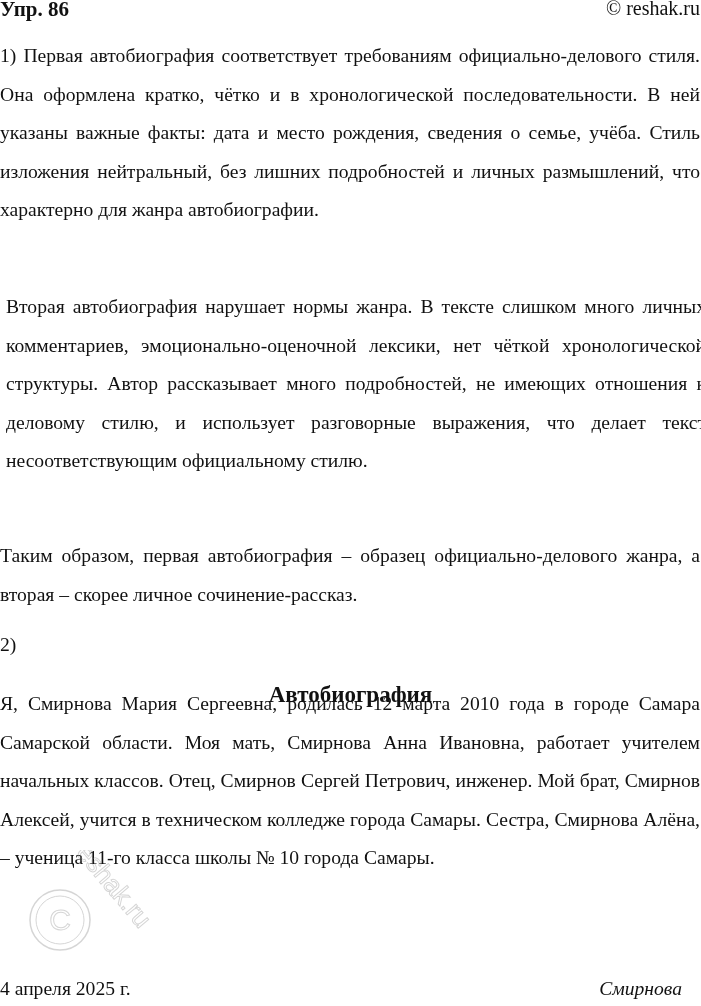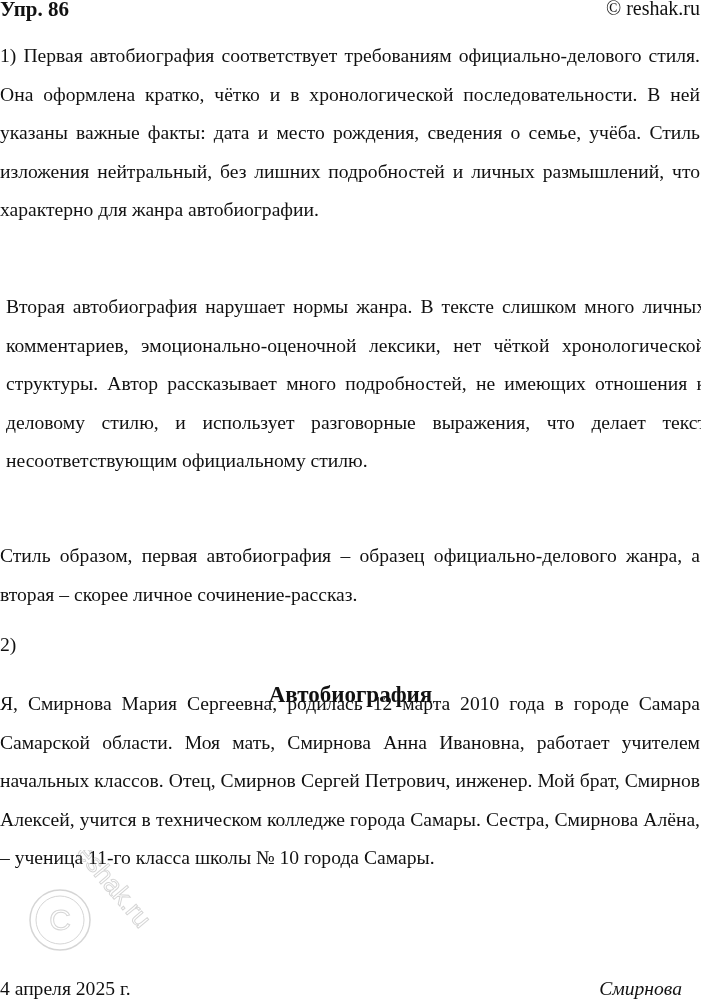--- a/index.html
+++ b/index.html
@@ -34,21 +34,21 @@
 
 <div class="page">
 
   <div class="hdr">
     <span class="hdr-left">Упр. 86</span>
     <span class="hdr-right">© reshak.ru</span>
   </div>
 
   <p class="para" style="top:37px;">1) Первая автобиография соответствует требованиям официально-делового стиля. Она оформлена кратко, чётко и в хронологической последовательности. В ней указаны важные факты: дата и место рождения, сведения о семье, учёба. Стиль изложения нейтральный, без лишних подробностей и личных размышлений, что характерно для жанра автобиографии.</p>
   <p class="para" style="top:288px;padding-left:6px;">Вторая автобиография нарушает нормы жанра. В тексте слишком много личных комментариев, эмоционально-оценочной лексики, нет чёткой хронологической структуры. Автор рассказывает много подробностей, не имеющих отношения к деловому стилю, и использует разговорные выражения, что делает текст несоответствующим официальному стилю.</p>
-  <p class="para" style="top:537px;">Стиль образом, первая автобиография – образец официально-делового жанра, а вторая – скорее личное сочинение-рассказ.</p>
+  <p class="para" style="top:537px;">Таким образом, первая автобиография – образец официально-делового жанра, а вторая – скорее личное сочинение-рассказ.</p>
 
   <div class="para" style="top:626px;">2)</div>
 
   <div class="title" style="top:676px;">Автобиография</div>
 
   <p class="para" style="top:685px;">Я, Смирнова Мария Сергеевна, родилась 12 марта 2010 года в городе Самара Самарской области. Моя мать, Смирнова Анна Ивановна, работает учителем начальных классов. Отец, Смирнов Сергей Петрович, инженер. Мой брат, Смирнов Алексей, учится в техническом колледже города Самары. Сестра, Смирнова Алёна, – ученица 11-го класса школы № 10 города Самары.</p>
 
   <div class="sig-row">
     <span class="sig-date">4 апреля 2025 г.</span>
     <span class="sig-name">Смирнова</span>

